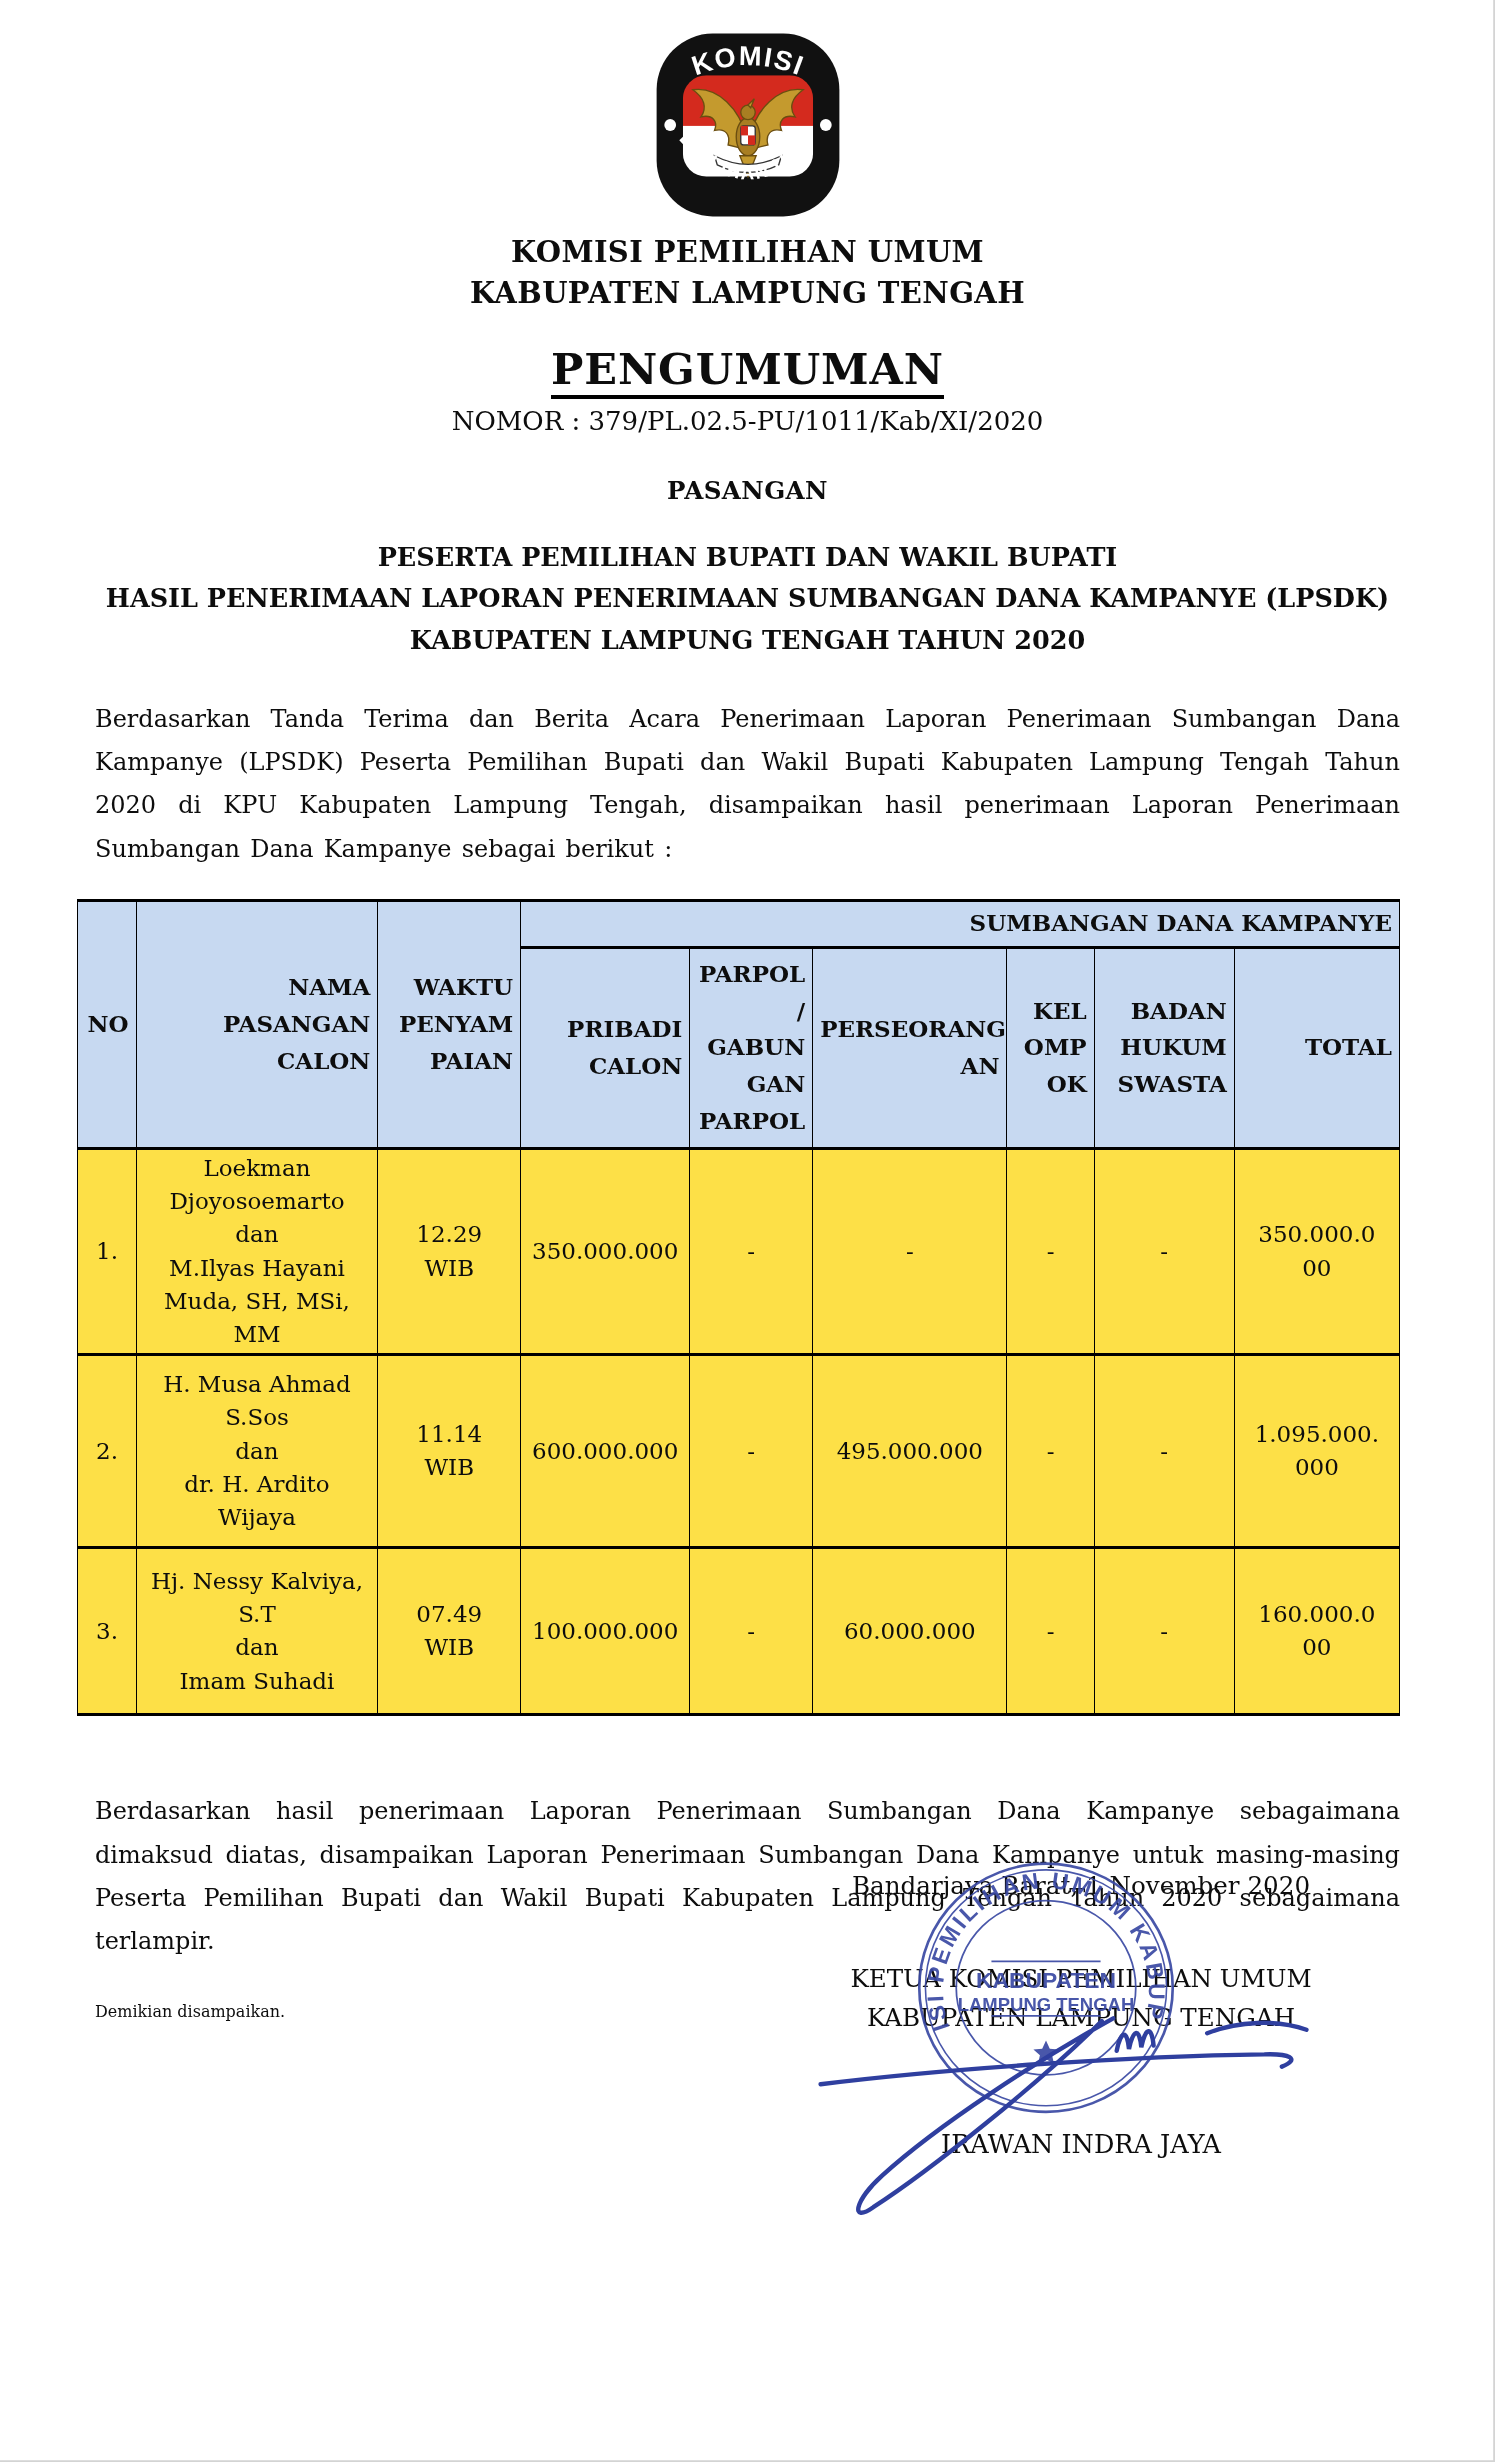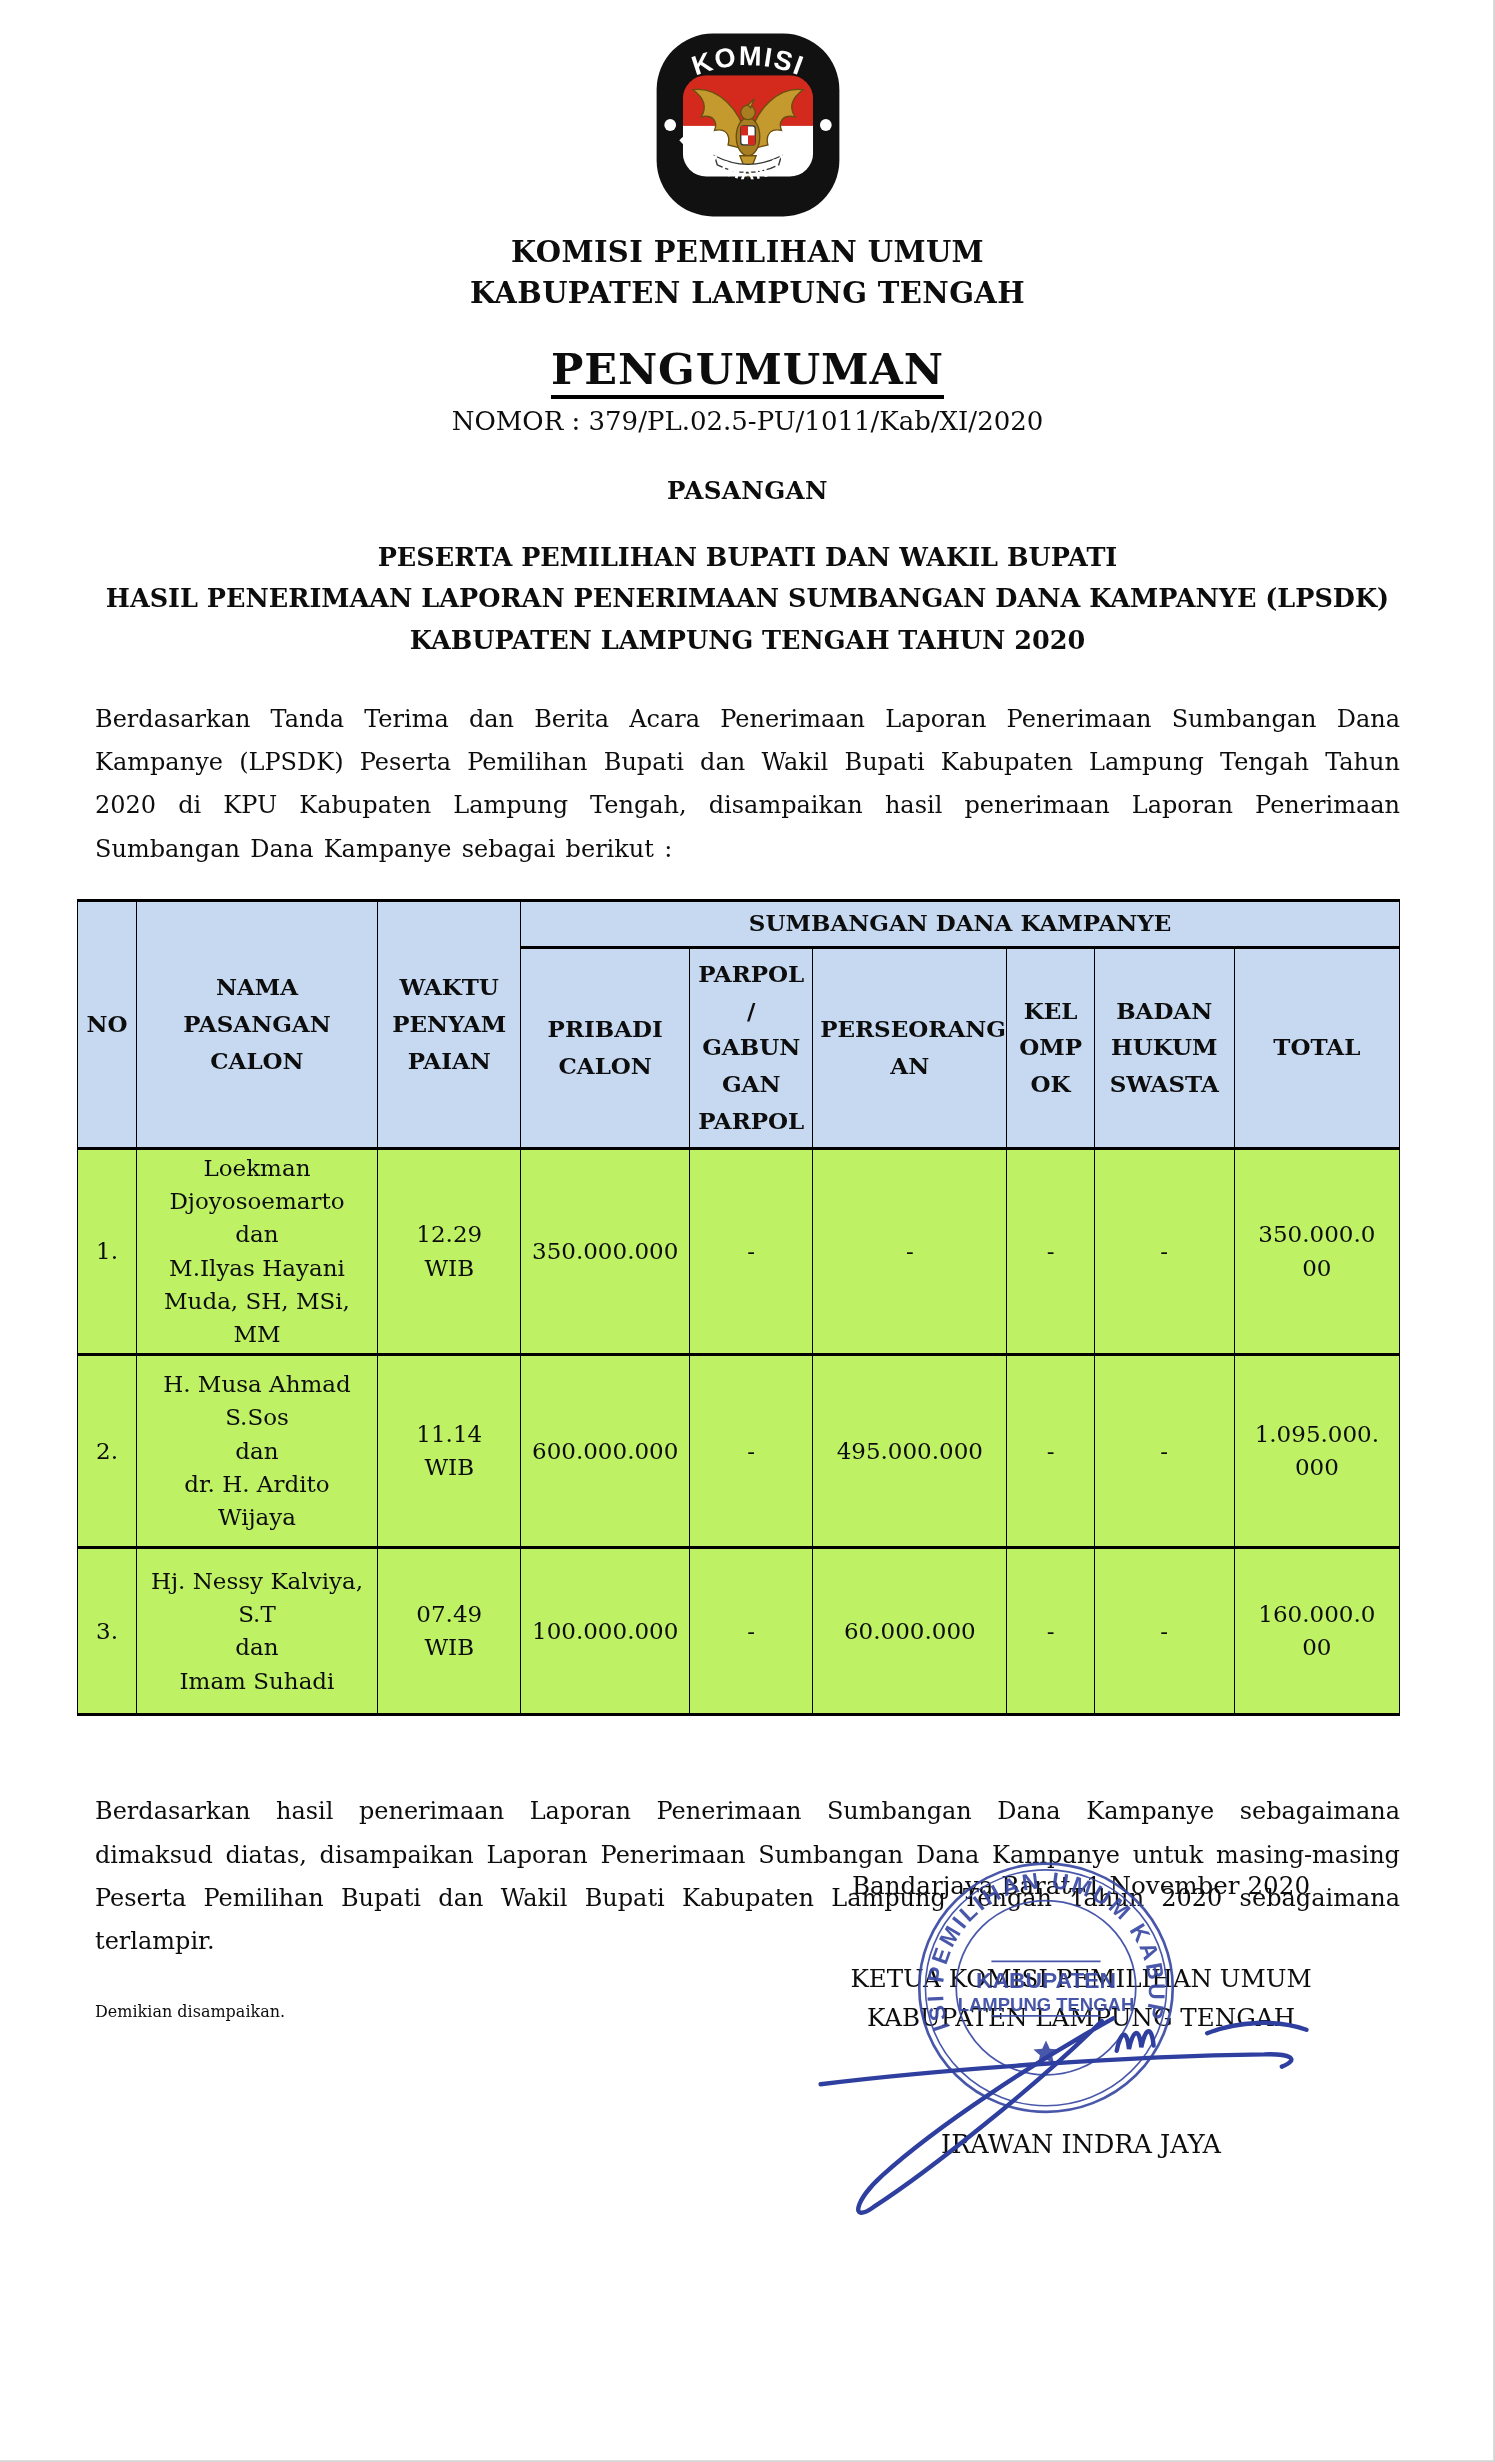--- a/index.html
+++ b/index.html
@@ -40,24 +40,24 @@
     border-collapse:collapse;table-layout:fixed;
     margin-top:28px;margin-left:-17.6px;
     width:calc(100% + 17.6px);
     font-size:23px;
   }
   table.donation th, table.donation td{
     border:solid #000;border-width:3.5px 1.8px;
     padding:1.8px 7px;
   }
   table.donation th{
-    background:#c7d9f1;font-weight:bold;text-align:center;vertical-align:middle;
+    background:#c7d9f1;font-weight:bold;text-align:right;vertical-align:middle;
     line-height:1.6;
   }
-  table.donation td{vertical-align:middle;text-align:center;line-height:1.45;background:#bef264;}
+  table.donation td{vertical-align:middle;text-align:center;line-height:1.45;background:#fde047;}
   td.cell-name{vertical-align:top;text-align:left;padding-left:12.3px;padding-top:1.8px;}
   td.cell-no{text-align:center;}
   td.cell-total{text-align:left;padding-left:10.6px;}
   tr.hdr-group{height:47px;}
   tr.hdr-sub{height:201px;}
 
   .closing{margin-top:74px;}
   .final{margin-top:39px;font-size:16px;}
 
   .sig-block{

